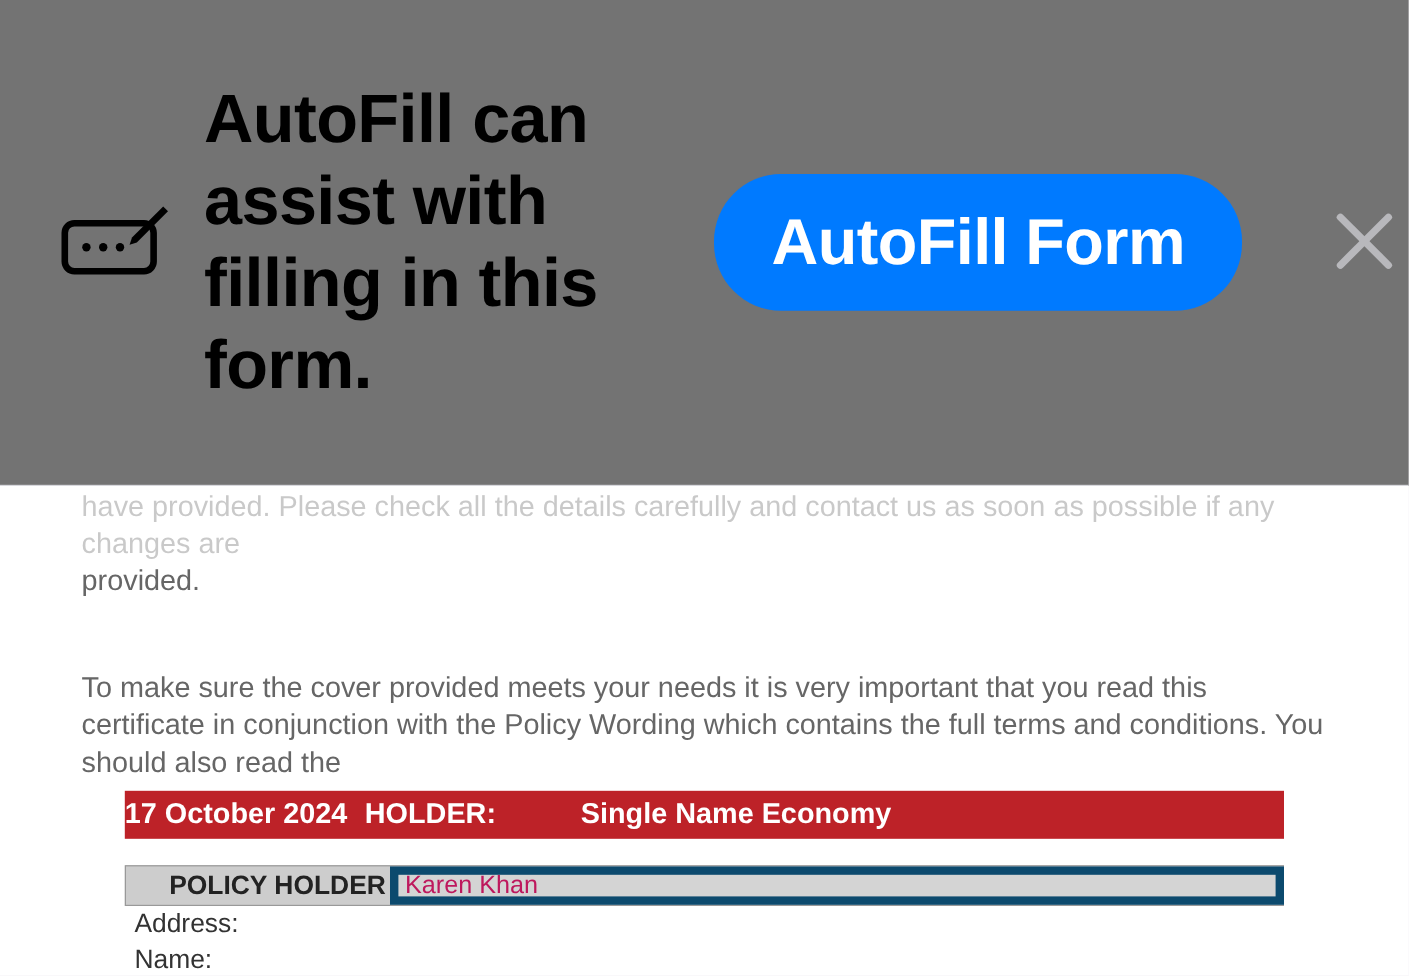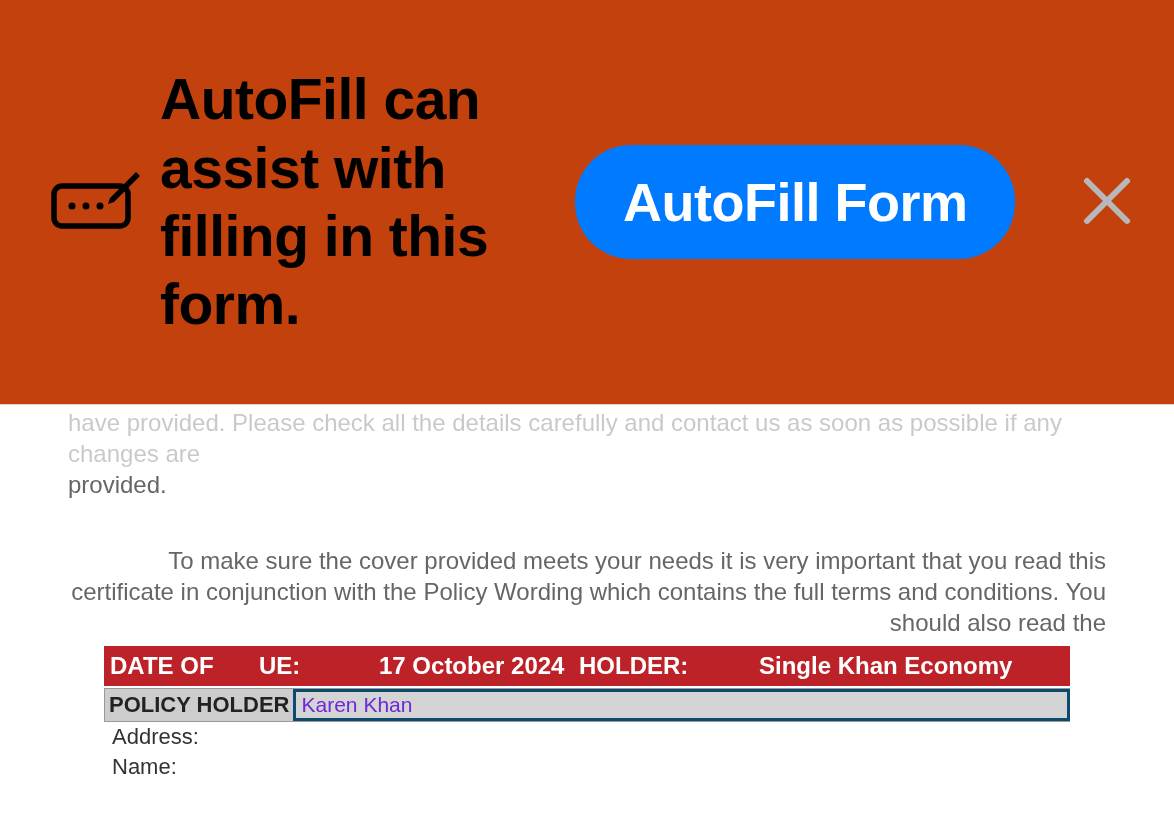--- a/index.html
+++ b/index.html
@@ -11,25 +11,25 @@
     body {
       font-family: -apple-system, BlinkMacSystemFont, "Helvetica Neue", Arial, sans-serif;
       width: 1174px;
       height: 813px;
       overflow: hidden;
       background: #f0eff4;
     }
     
     
     .autofill-banner {
-      background: #c2410c;
+      background: #737373;
       padding: 50px 50px 50px 50px;
       display: flex;
       align-items: center;
-      gap: 20px;
+      gap: 30px;
       border-bottom: 1px solid #d8d8dd;
       height: 405px;
     }
     
     .autofill-icon {
       flex-shrink: 0;
       width: 90px;
     }
     
     .autofill-text {
@@ -86,22 +86,21 @@
       padding: 0 68px;
       font-family: Arial, sans-serif;
     }
     
     .doc-body-text.primary {
       margin-top: 0;
       padding-top: 2px;
     }
     
     .doc-body-text.secondary {
-      margin-top: 44px;
-      text-align: right;
+      margin-top: 57px;
     }
     
     .red-banner {
       background: #bd2228;
       color: #fff;
       display: flex;
       margin: 8px 104px 0;
       font-size: 24px;
       font-weight: bold;
       align-items: center;
@@ -133,39 +132,40 @@
     }
     
     .field-row {
       display: flex;
       align-items: center;
     }
     
     .policy-holder-row {
       background: #cdcdcd;
       border: 1px solid #999;
-      margin-top: 2px;
+      margin-top: 22px;
+      padding-left: 32px;
     }
     
     .policy-holder-label {
       font-weight: bold;
       font-size: 22px;
       color: #222;
       padding: 3px 4px;
       white-space: nowrap;
     }
     
     .policy-input {
       flex: 1;
       background: #d4d4d4;
-      border: 3px solid #0c4a6e;
+      border: 7px solid #0c4a6e;
       font-size: 21px;
       padding: 2px 6px;
       font-family: Arial, sans-serif;
-      color: #6d28d9;
+      color: #be185d;
       margin: -1px;
       height: 32px;
     }
     
     .sub-label {
       font-size: 22px;
       color: #333;
       padding: 2px 8px;
     }
     
@@ -199,26 +199,23 @@
 <div class="document-area">
 
   <div class="doc-body-text primary">
     <span style="opacity:0.35">have provided. Please check all the details carefully and contact us as soon as possible if any changes are</span><br>
     <span>provided.</span>
   </div>
 
   <div class="doc-body-text secondary">To make sure the cover provided meets your needs it is very important that you read this certificate in conjunction with the Policy Wording which contains the full terms and conditions. You should also read the</div>
 
   <div class="red-banner">
-    <div class="date-label">
-      <span>DATE OF</span><span style="visibility:hidden"> ISS</span><span>UE:</span>
-    </div>
     <div class="date-value">17 October 2024</div>
     <div class="scheme-label">HOLDER:</div>
-    <div class="scheme-value">Single Khan Economy</div>
+    <div class="scheme-value">Single Name Economy</div>
   </div>
 
   <div class="form-section">
     <div class="field-row policy-holder-row">
       <div class="policy-holder-label">POLICY HOLDER</div>
       <input class="policy-input" type="text" value="Karen Khan" style="">
     </div>
 
     <div class="sub-label">Address:</div>
     <div class="sub-label">Name:</div>

